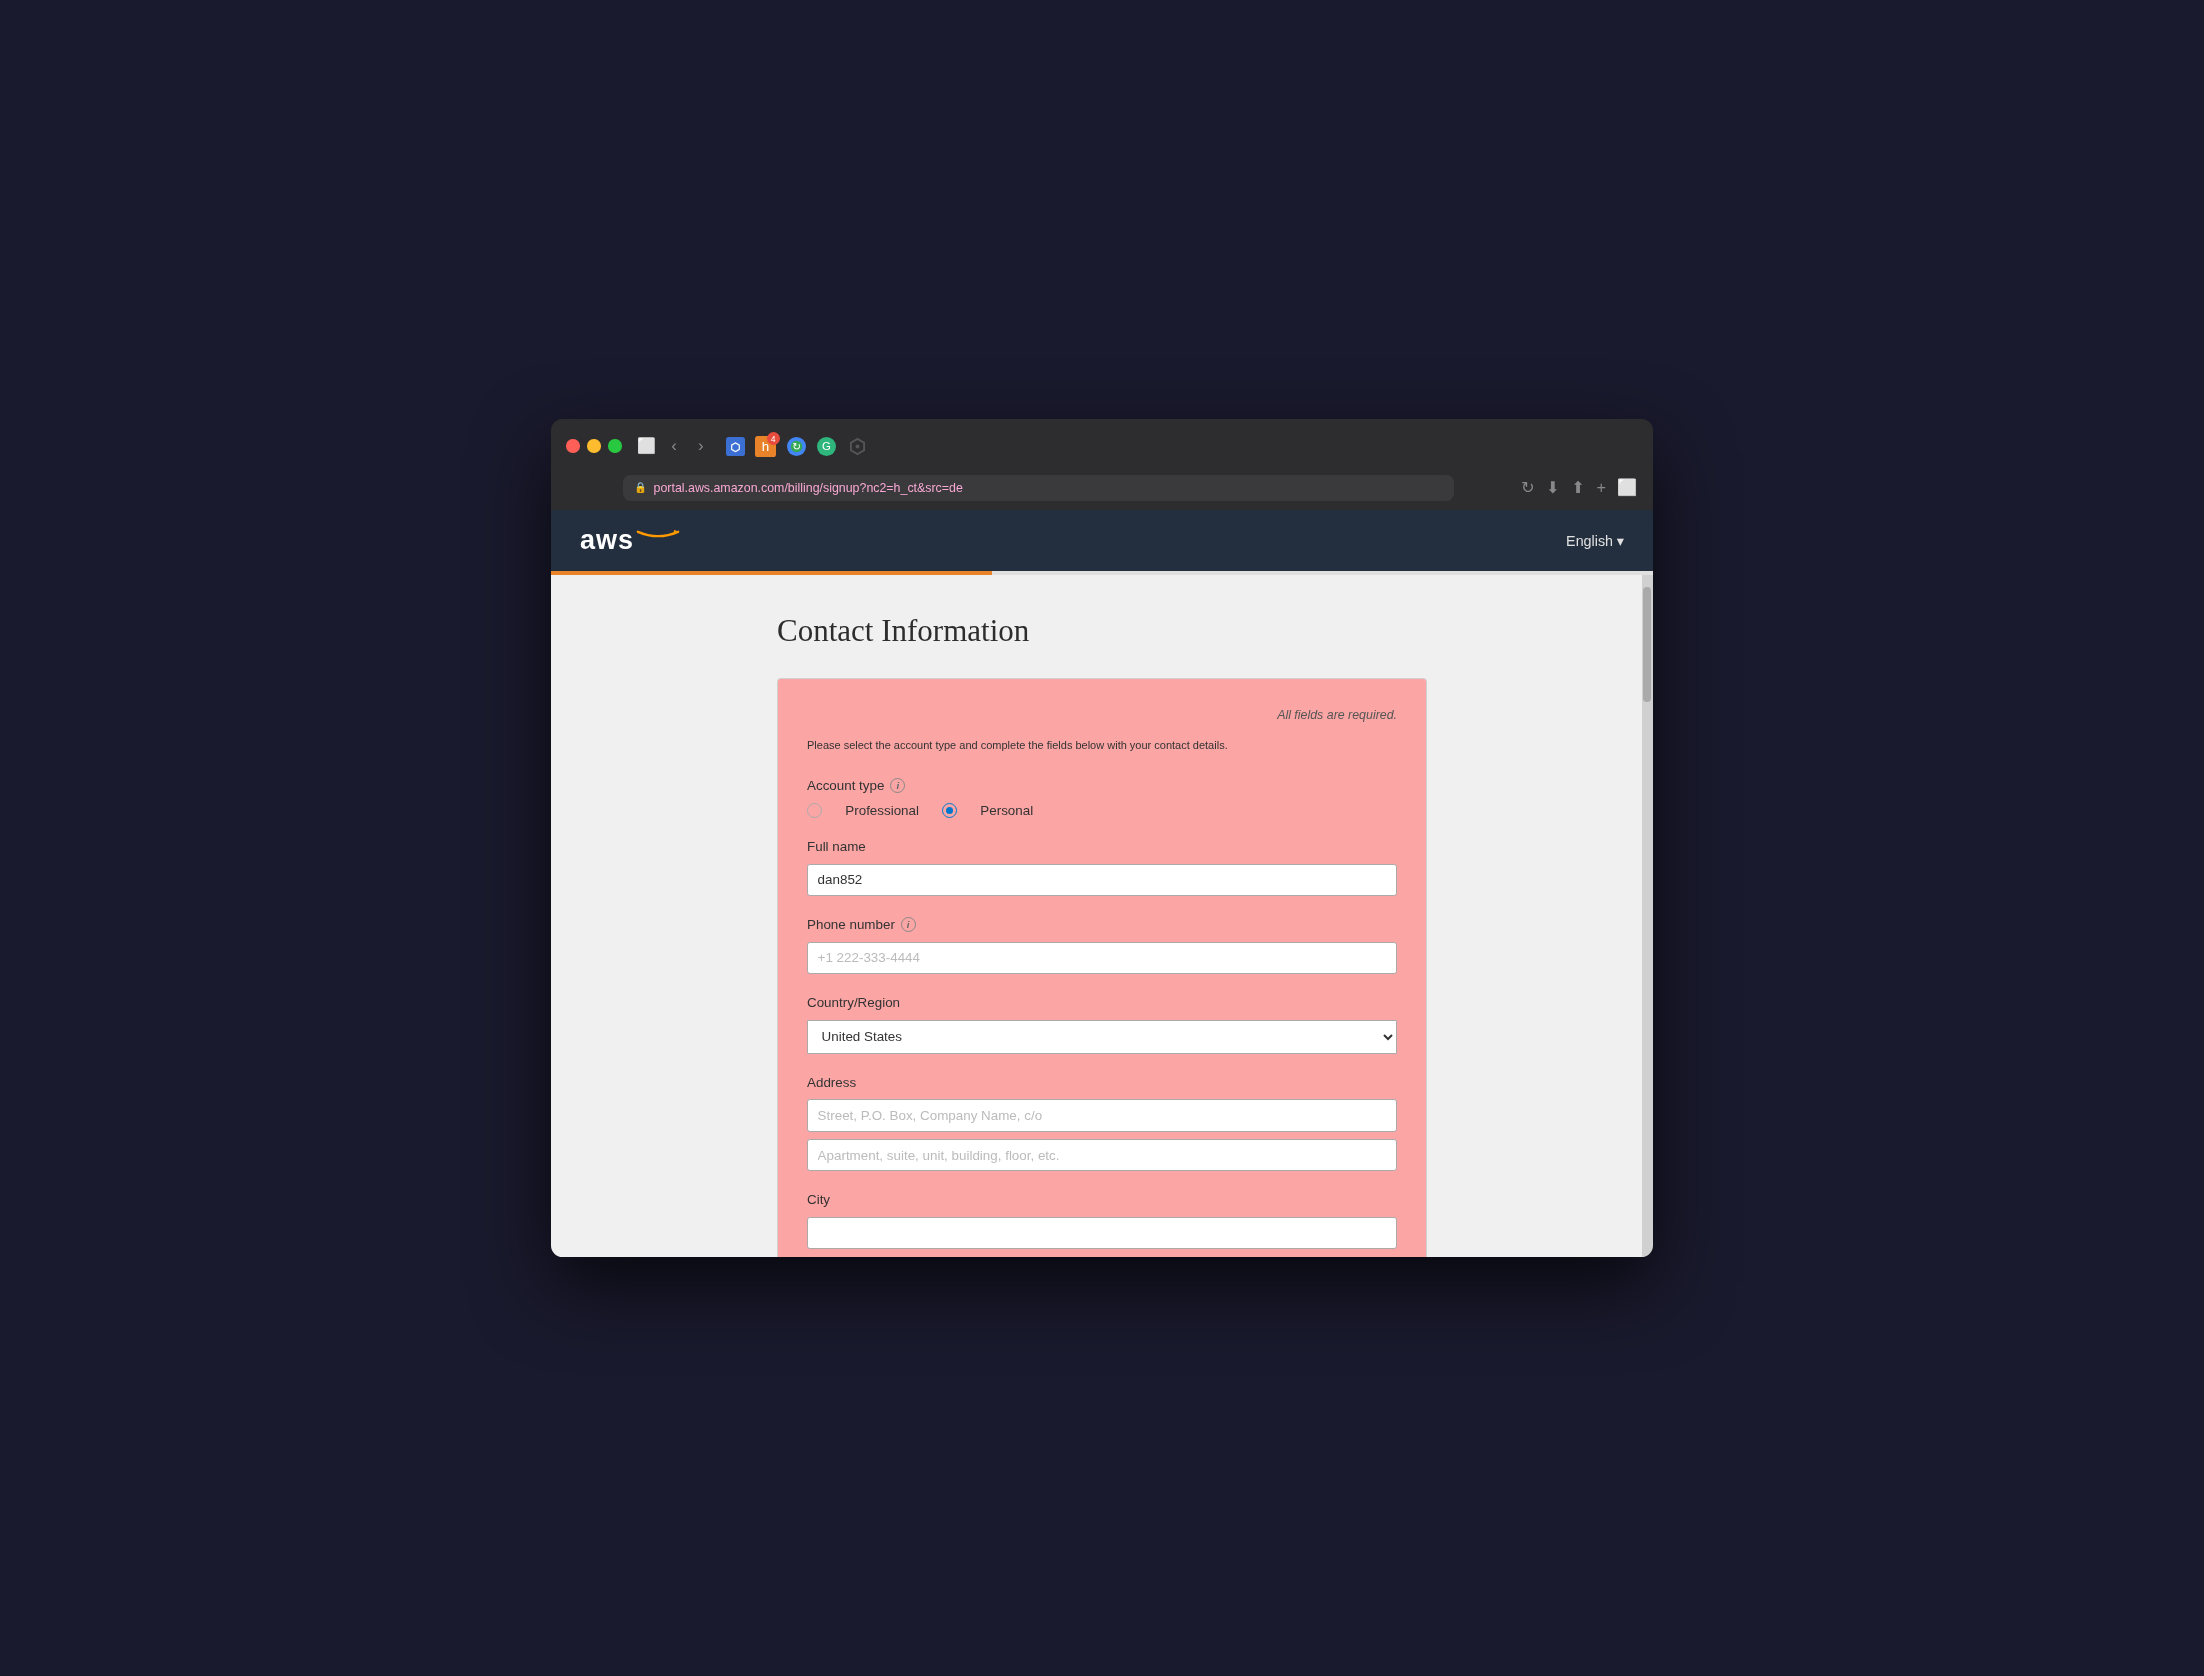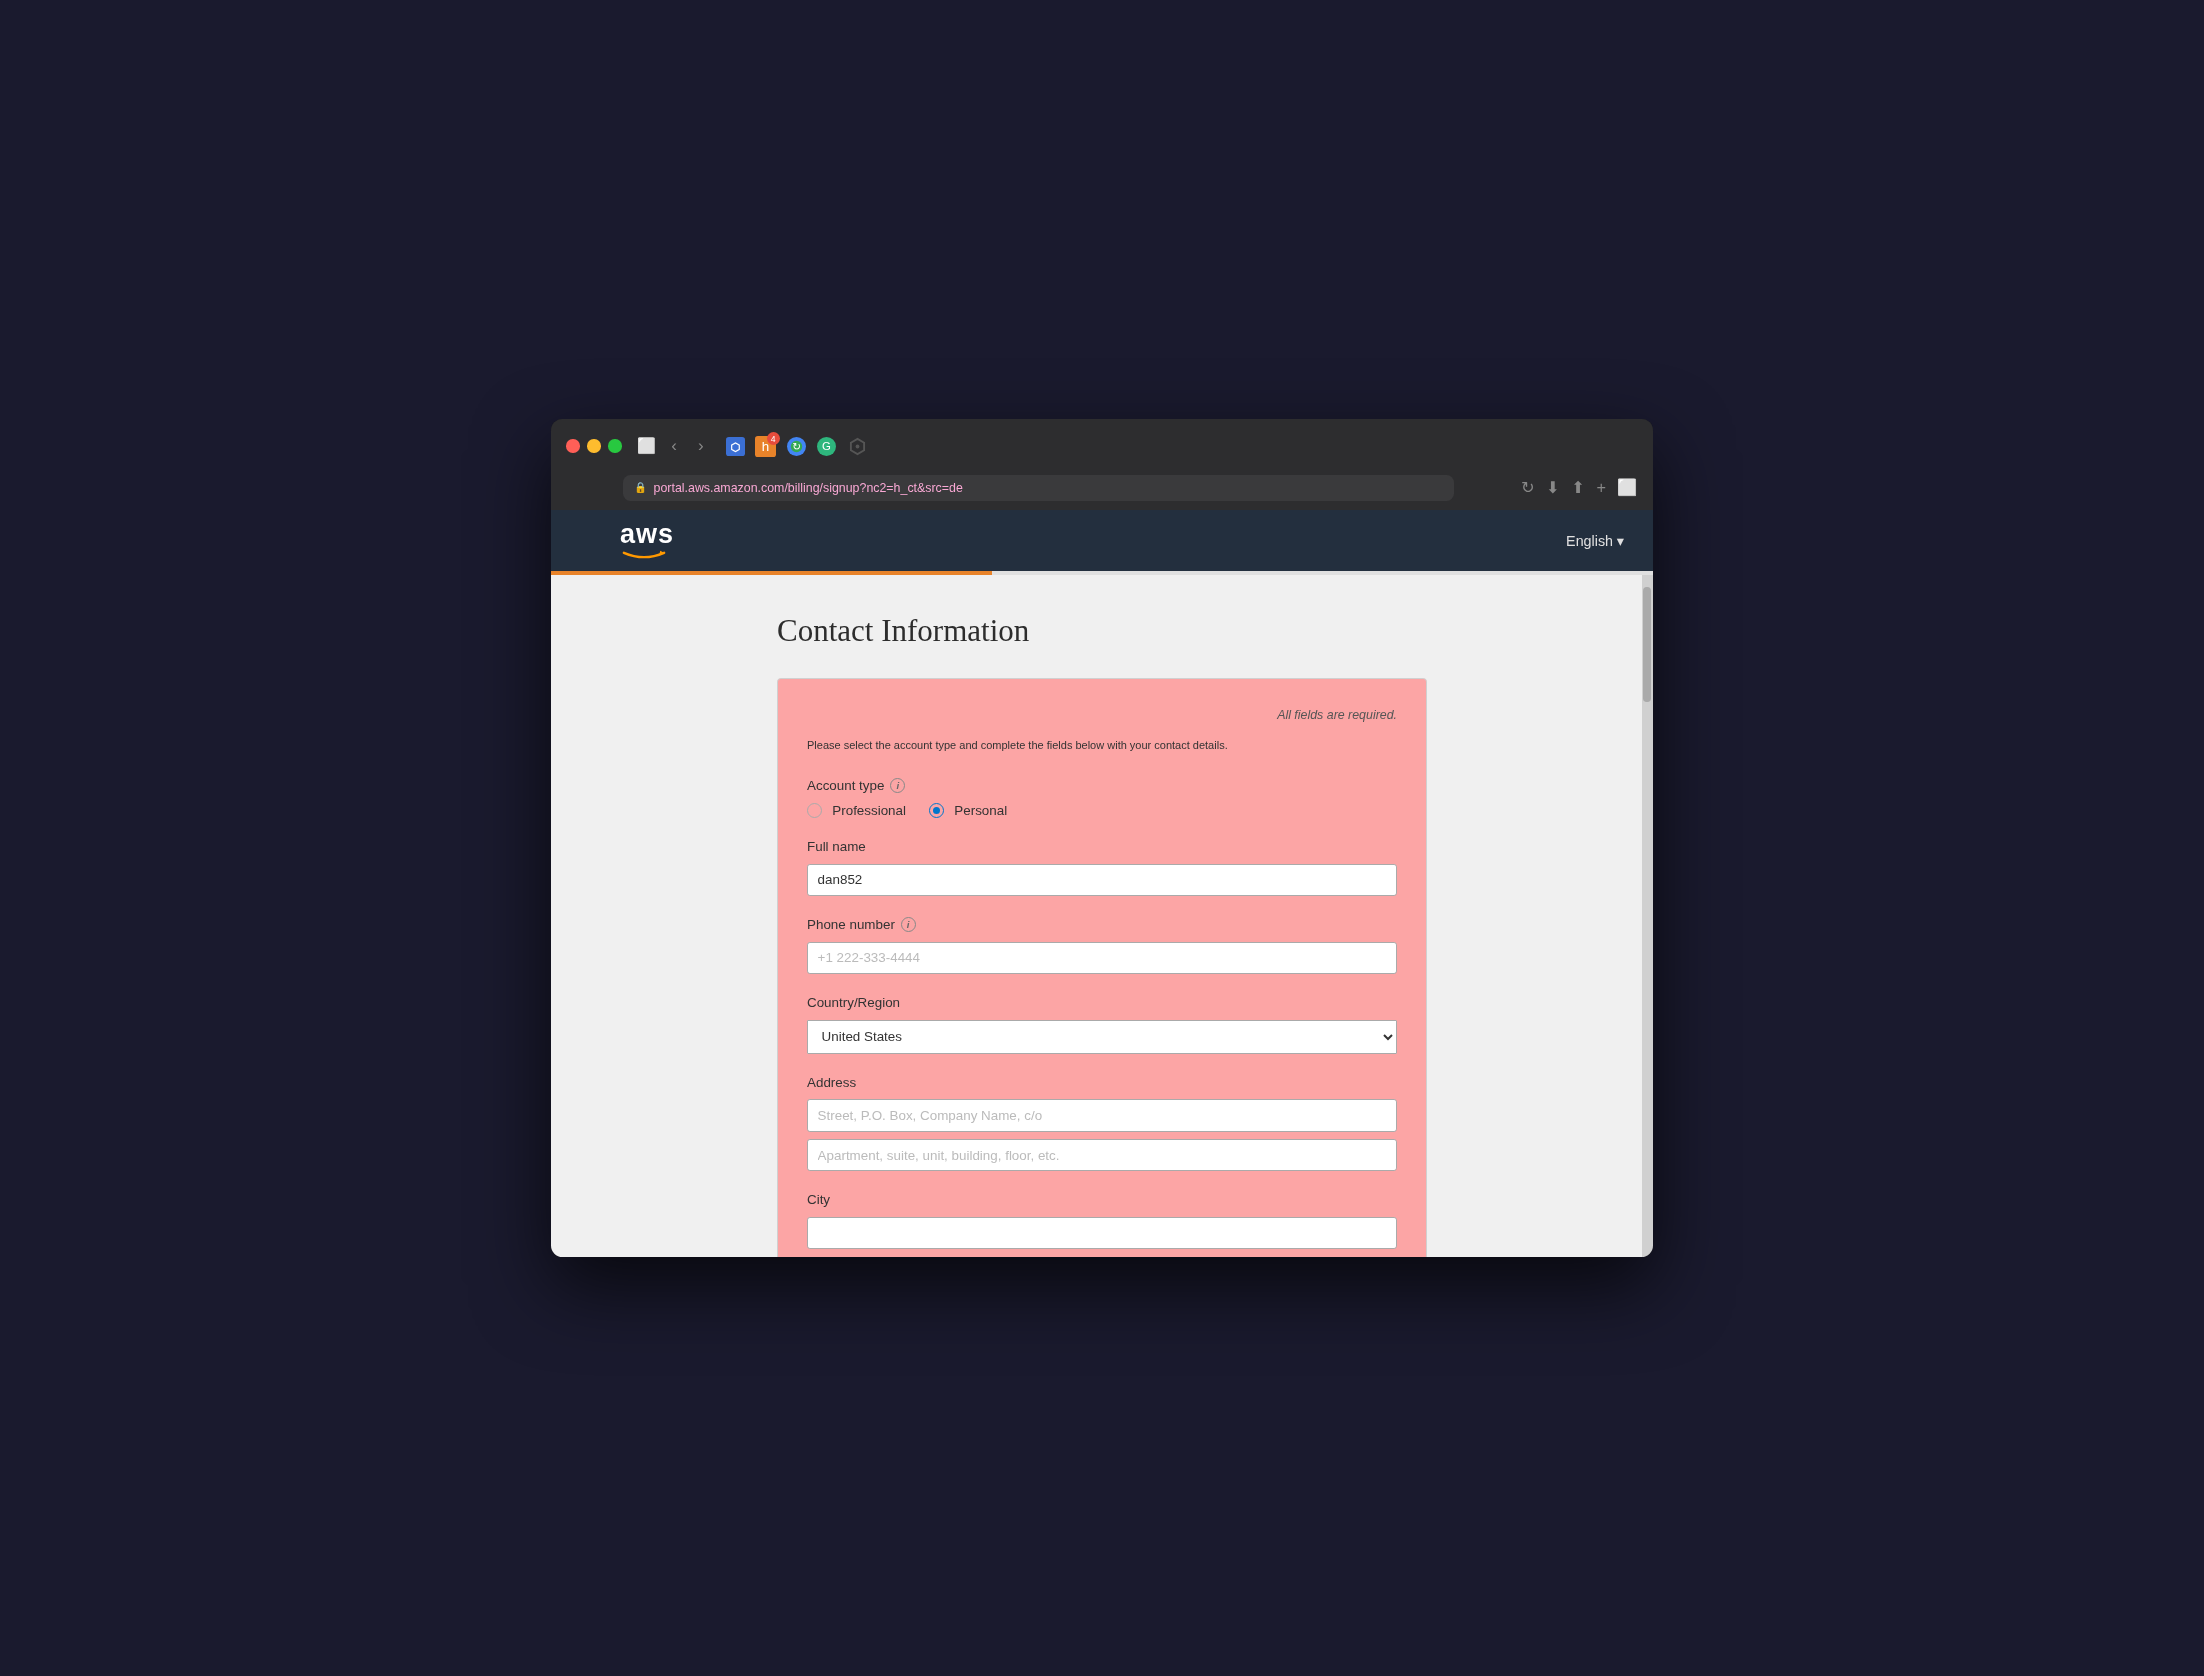--- a/index.html
+++ b/index.html
@@ -136,24 +136,23 @@
       padding: 0 29px;
       height: 61px;
       display: flex;
       align-items: center;
       justify-content: space-between;
       flex-shrink: 0;
     }
 
     .aws-logo {
       display: flex;
-      flex-direction: column;
+      flex-direction: row;
       align-items: flex-start;
       line-height: 1;
-      margin-left: 40px;
     }
 
     .aws-logo-text {
       color: white;
       font-size: 27px;
       font-weight: bold;
       letter-spacing: 1px;
       font-family: Arial, sans-serif;
     }
 
@@ -246,21 +245,21 @@
 
     .radio-group {
       display: flex;
       gap: 23px;
       align-items: center;
     }
 
     .radio-option {
       display: flex;
       align-items: center;
-      gap: 10px;
+      gap: 23px;
       font-size: 13.4px;
       color: #333;
       cursor: pointer;
     }
 
     .radio-input {
       width: 15.3px;
       height: 15.3px;
       border: 1.9px solid #aaa;
       border-radius: 50%;

